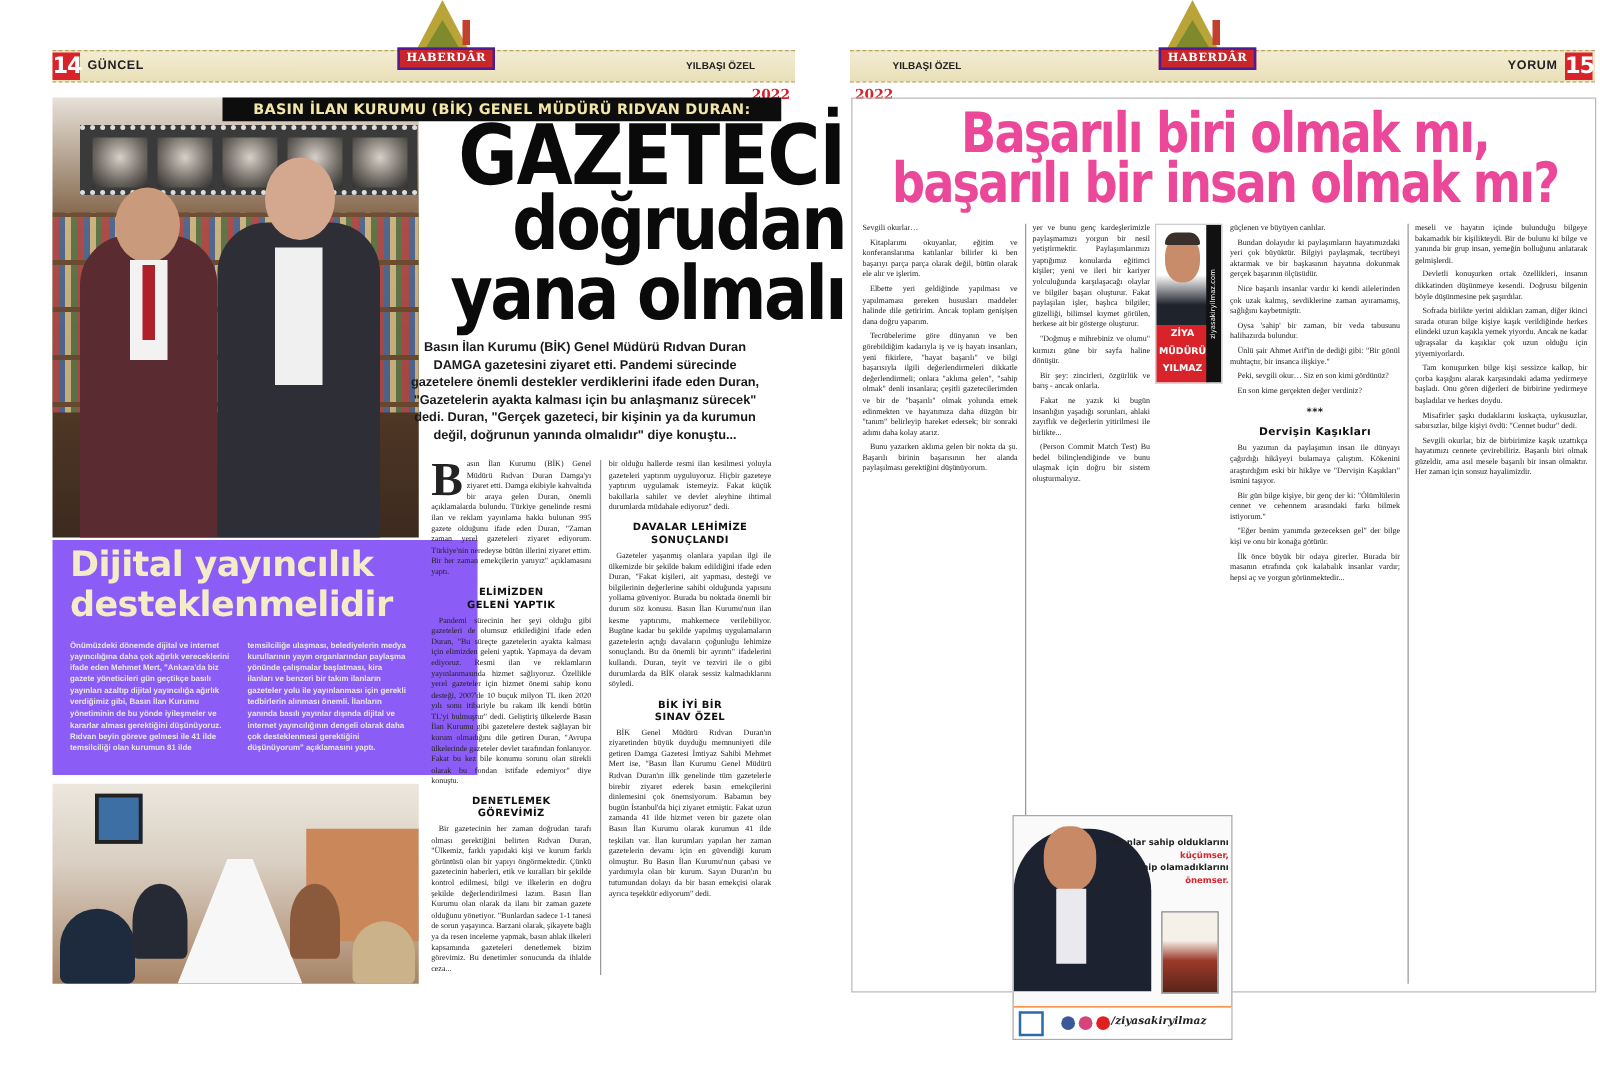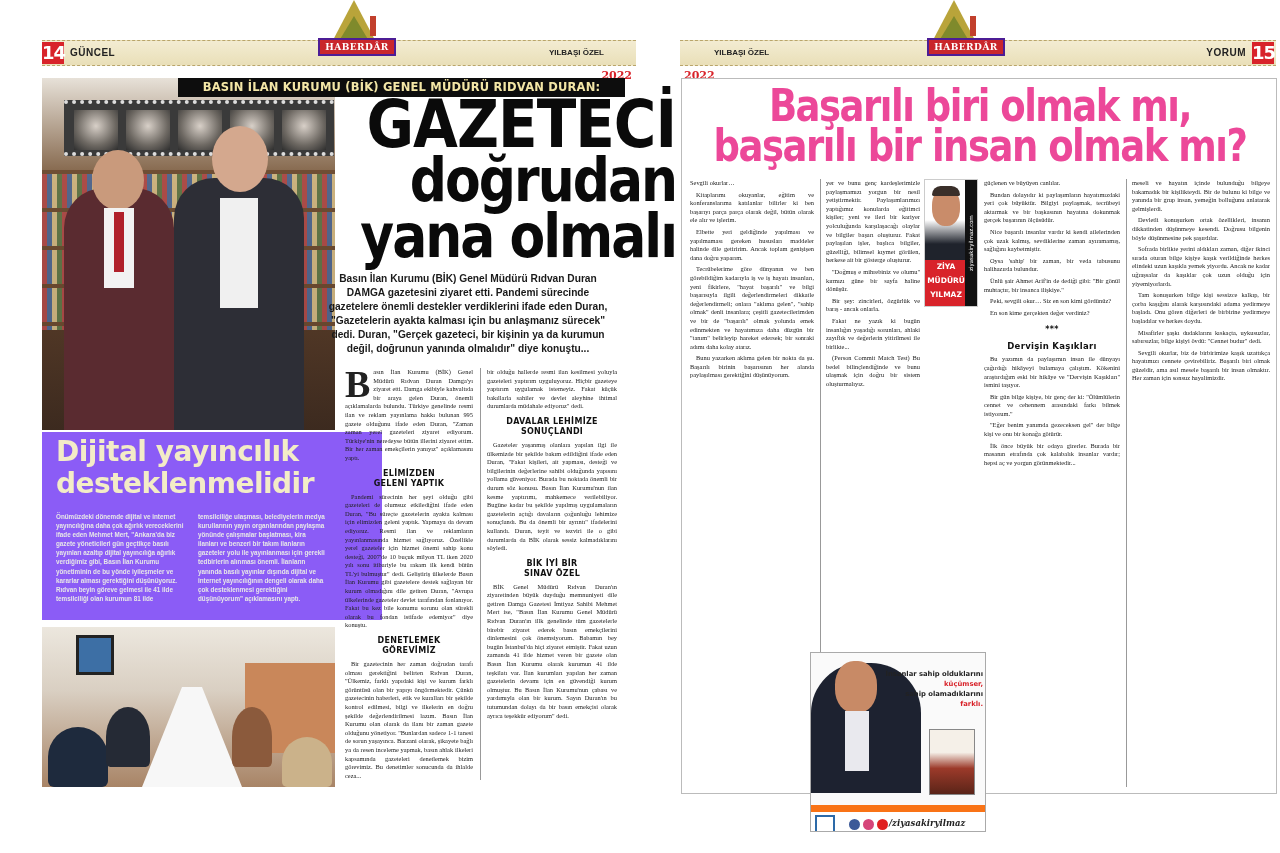--- a/index.html
+++ b/index.html
@@ -90,21 +90,21 @@
   .author-side { position: absolute; right: 0; top: 0; width: 12px; height: 126px; background: #111; color: #fff; font-size: 5.5px;
     writing-mode: vertical-rl; transform: rotate(180deg); text-align: center; line-height: 12px; font-family: "DejaVu Sans", sans-serif; }
 
   .ad { position: absolute; left: 177px; top: 545px; width: 176px; height: 180px; border: 1px solid #aaa; background: #fafafa; overflow: hidden; }
   .ad-man { position: absolute; left: 0; top: 10px; width: 110px; height: 130px; background: #1d2230; border-radius: 50px 50px 0 0; }
   .ad-man .face { position: absolute; left: 24px; top: -2px; width: 42px; height: 52px; background: #c88a66; border-radius: 45%; }
   .ad-man .shirt { position: absolute; left: 34px; top: 48px; width: 24px; height: 60px; background: #e9e9ee; }
   .ad-text { position: absolute; left: 74px; top: 16px; width: 98px; text-align: right; font-family: "DejaVu Sans", sans-serif; font-size: 6.8px; line-height: 10px; color: #222; font-weight: bold; }
   .ad-text .red { color: #d8232a; }
   .book { position: absolute; left: 118px; top: 76px; width: 46px; height: 66px; background: linear-gradient(180deg, #f5f0e8 0%, #f5f0e8 35%, #9c3a2a 60%, #5a2418 100%); border: 1px solid #888; }
-  .ad-bar { position: absolute; left: 0; bottom: 0; width: 176px; height: 26px; background: #fff; border-top: 7px solid #f97316; }
+  .ad-bar { position: absolute; left: 0; bottom: 0; width: 176px; height: 26px; background: #fff; border-top: 1px solid #f97316; }
   .ad-logo { position: absolute; left: 4px; top: 3px; width: 20px; height: 20px; border: 2px solid #2d6aa8; }
   .soc { position: absolute; top: 7px; width: 11px; height: 11px; border-radius: 50%; }
   .handle { position: absolute; left: 78px; top: 6px; font-family: "DejaVu Serif", serif; font-style: italic; font-size: 8.5px; color: #222; font-weight: bold; }
 </style>
 </head>
 <body>
 
 <div class="page page-left">
   <div class="logo-wrap" style="left:355px;">
     <div class="tree"></div>
@@ -275,21 +275,21 @@
 
     <div class="ad" style="left:128px; top:545px;margin-top:28px;">
       <div class="ad-man">
           <div class="face"></div>
           <div class="shirt"></div>
         </div>
       <div class="ad-text">
         <div>İnsanlar sahip olduklarını</div>
         <div class="red">küçümser,</div>
         <div>sahip olamadıklarını</div>
-        <div class="red">farklı.</div>
+        <div class="red">önemser.</div>
       </div>
       <div class="book"></div>
       <div class="ad-bar">
         <div class="ad-logo"></div>
         <div class="soc" style="left:38px; background:#3b5998;"></div>
         <div class="soc" style="left:52px; background:#d6457a;"></div>
         <div class="soc" style="left:66px; background:#e02020;"></div>
         <div class="handle">/ziyasakiryilmaz</div>
       </div>
     </div>

